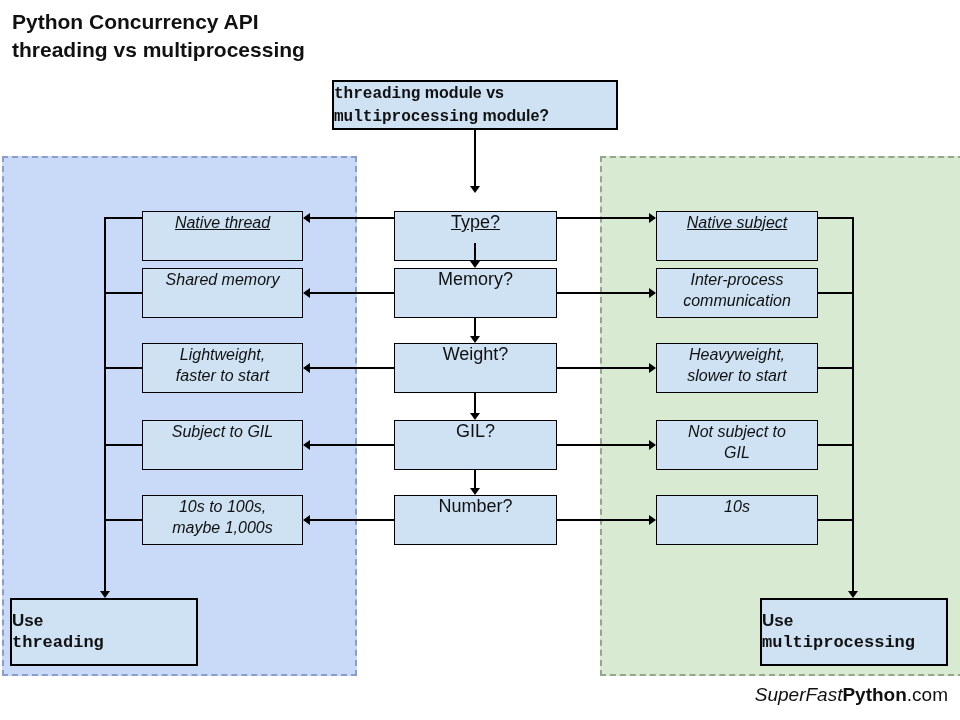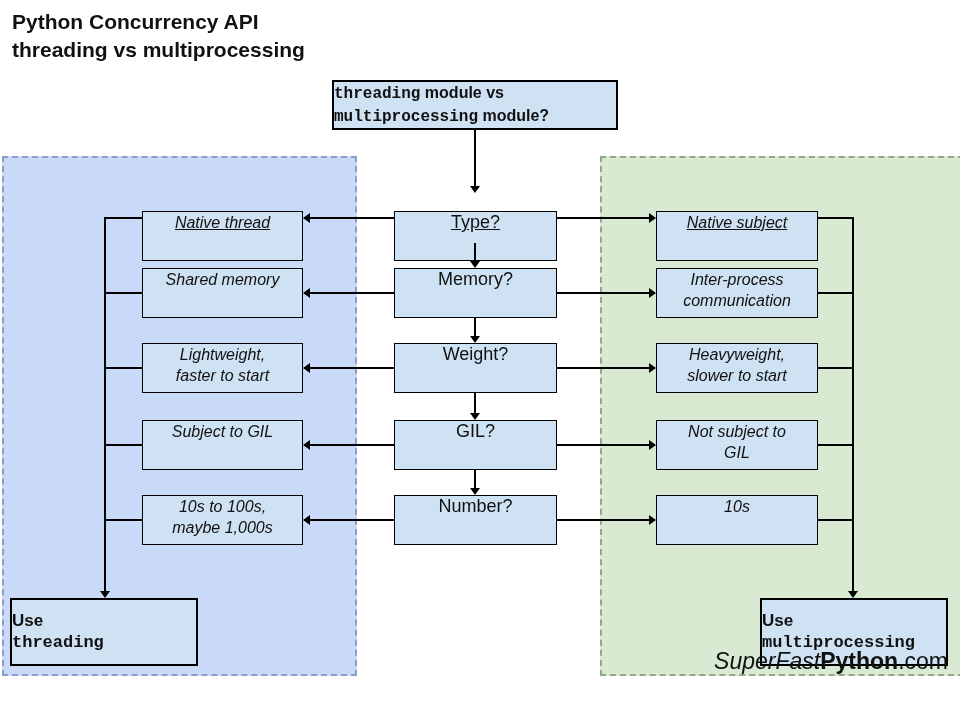--- a/index.html
+++ b/index.html
@@ -62,22 +62,22 @@
   
   .line{position:absolute;background:#000;}
   .hline{height:1.5px;}
   .vline{width:1.5px;}
   .ah{position:absolute;width:0;height:0;}
   .ah-down{border-left:5px solid transparent;border-right:5px solid transparent;border-top:7px solid #000;}
   .ah-left{border-top:5px solid transparent;border-bottom:5px solid transparent;border-right:7px solid #000;}
   .ah-right{border-top:5px solid transparent;border-bottom:5px solid transparent;border-left:7px solid #000;}
   
   .footer{
-    position:absolute;right:12px;top:648px;
-    font-size:23px;color:#111;
+    position:absolute;right:12px;top:684px;
+    font-size:19px;color:#111;
   }
   .footer .it{font-style:italic;}
   .footer .bd{font-weight:bold;}
 </style>
 </head>
 <body>
 
 <div id="stage">
 
   <div class="title">

